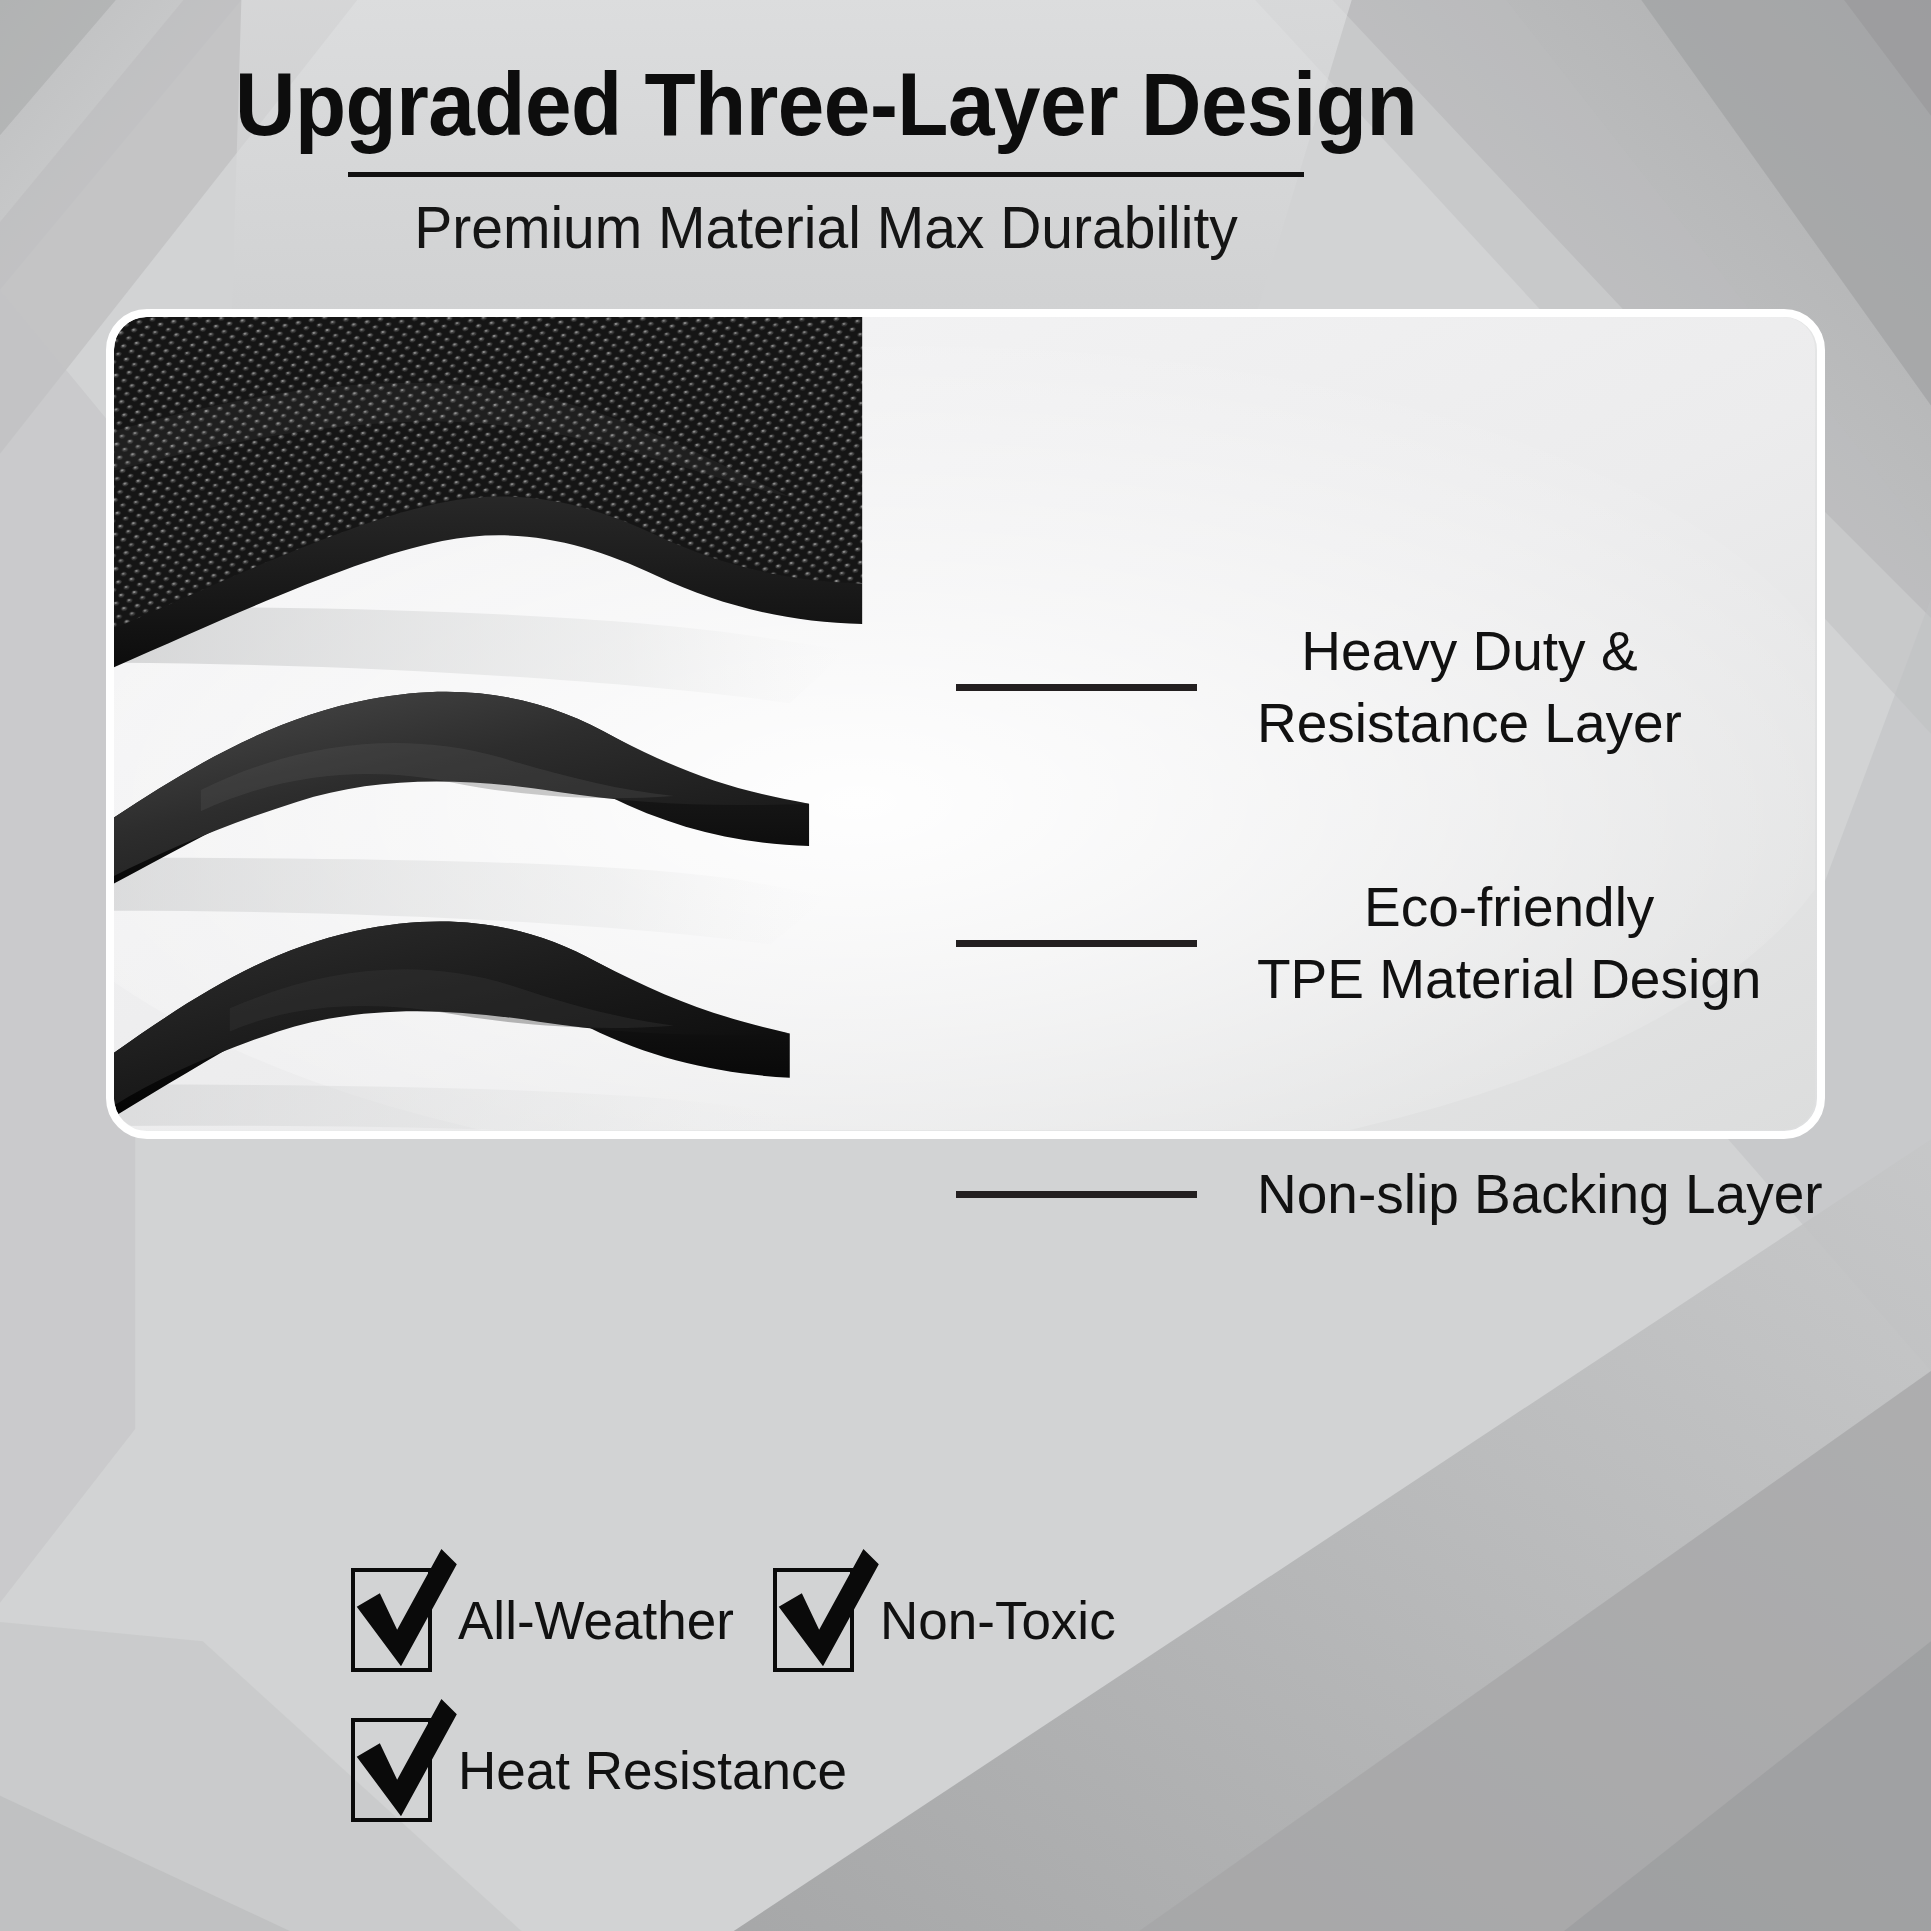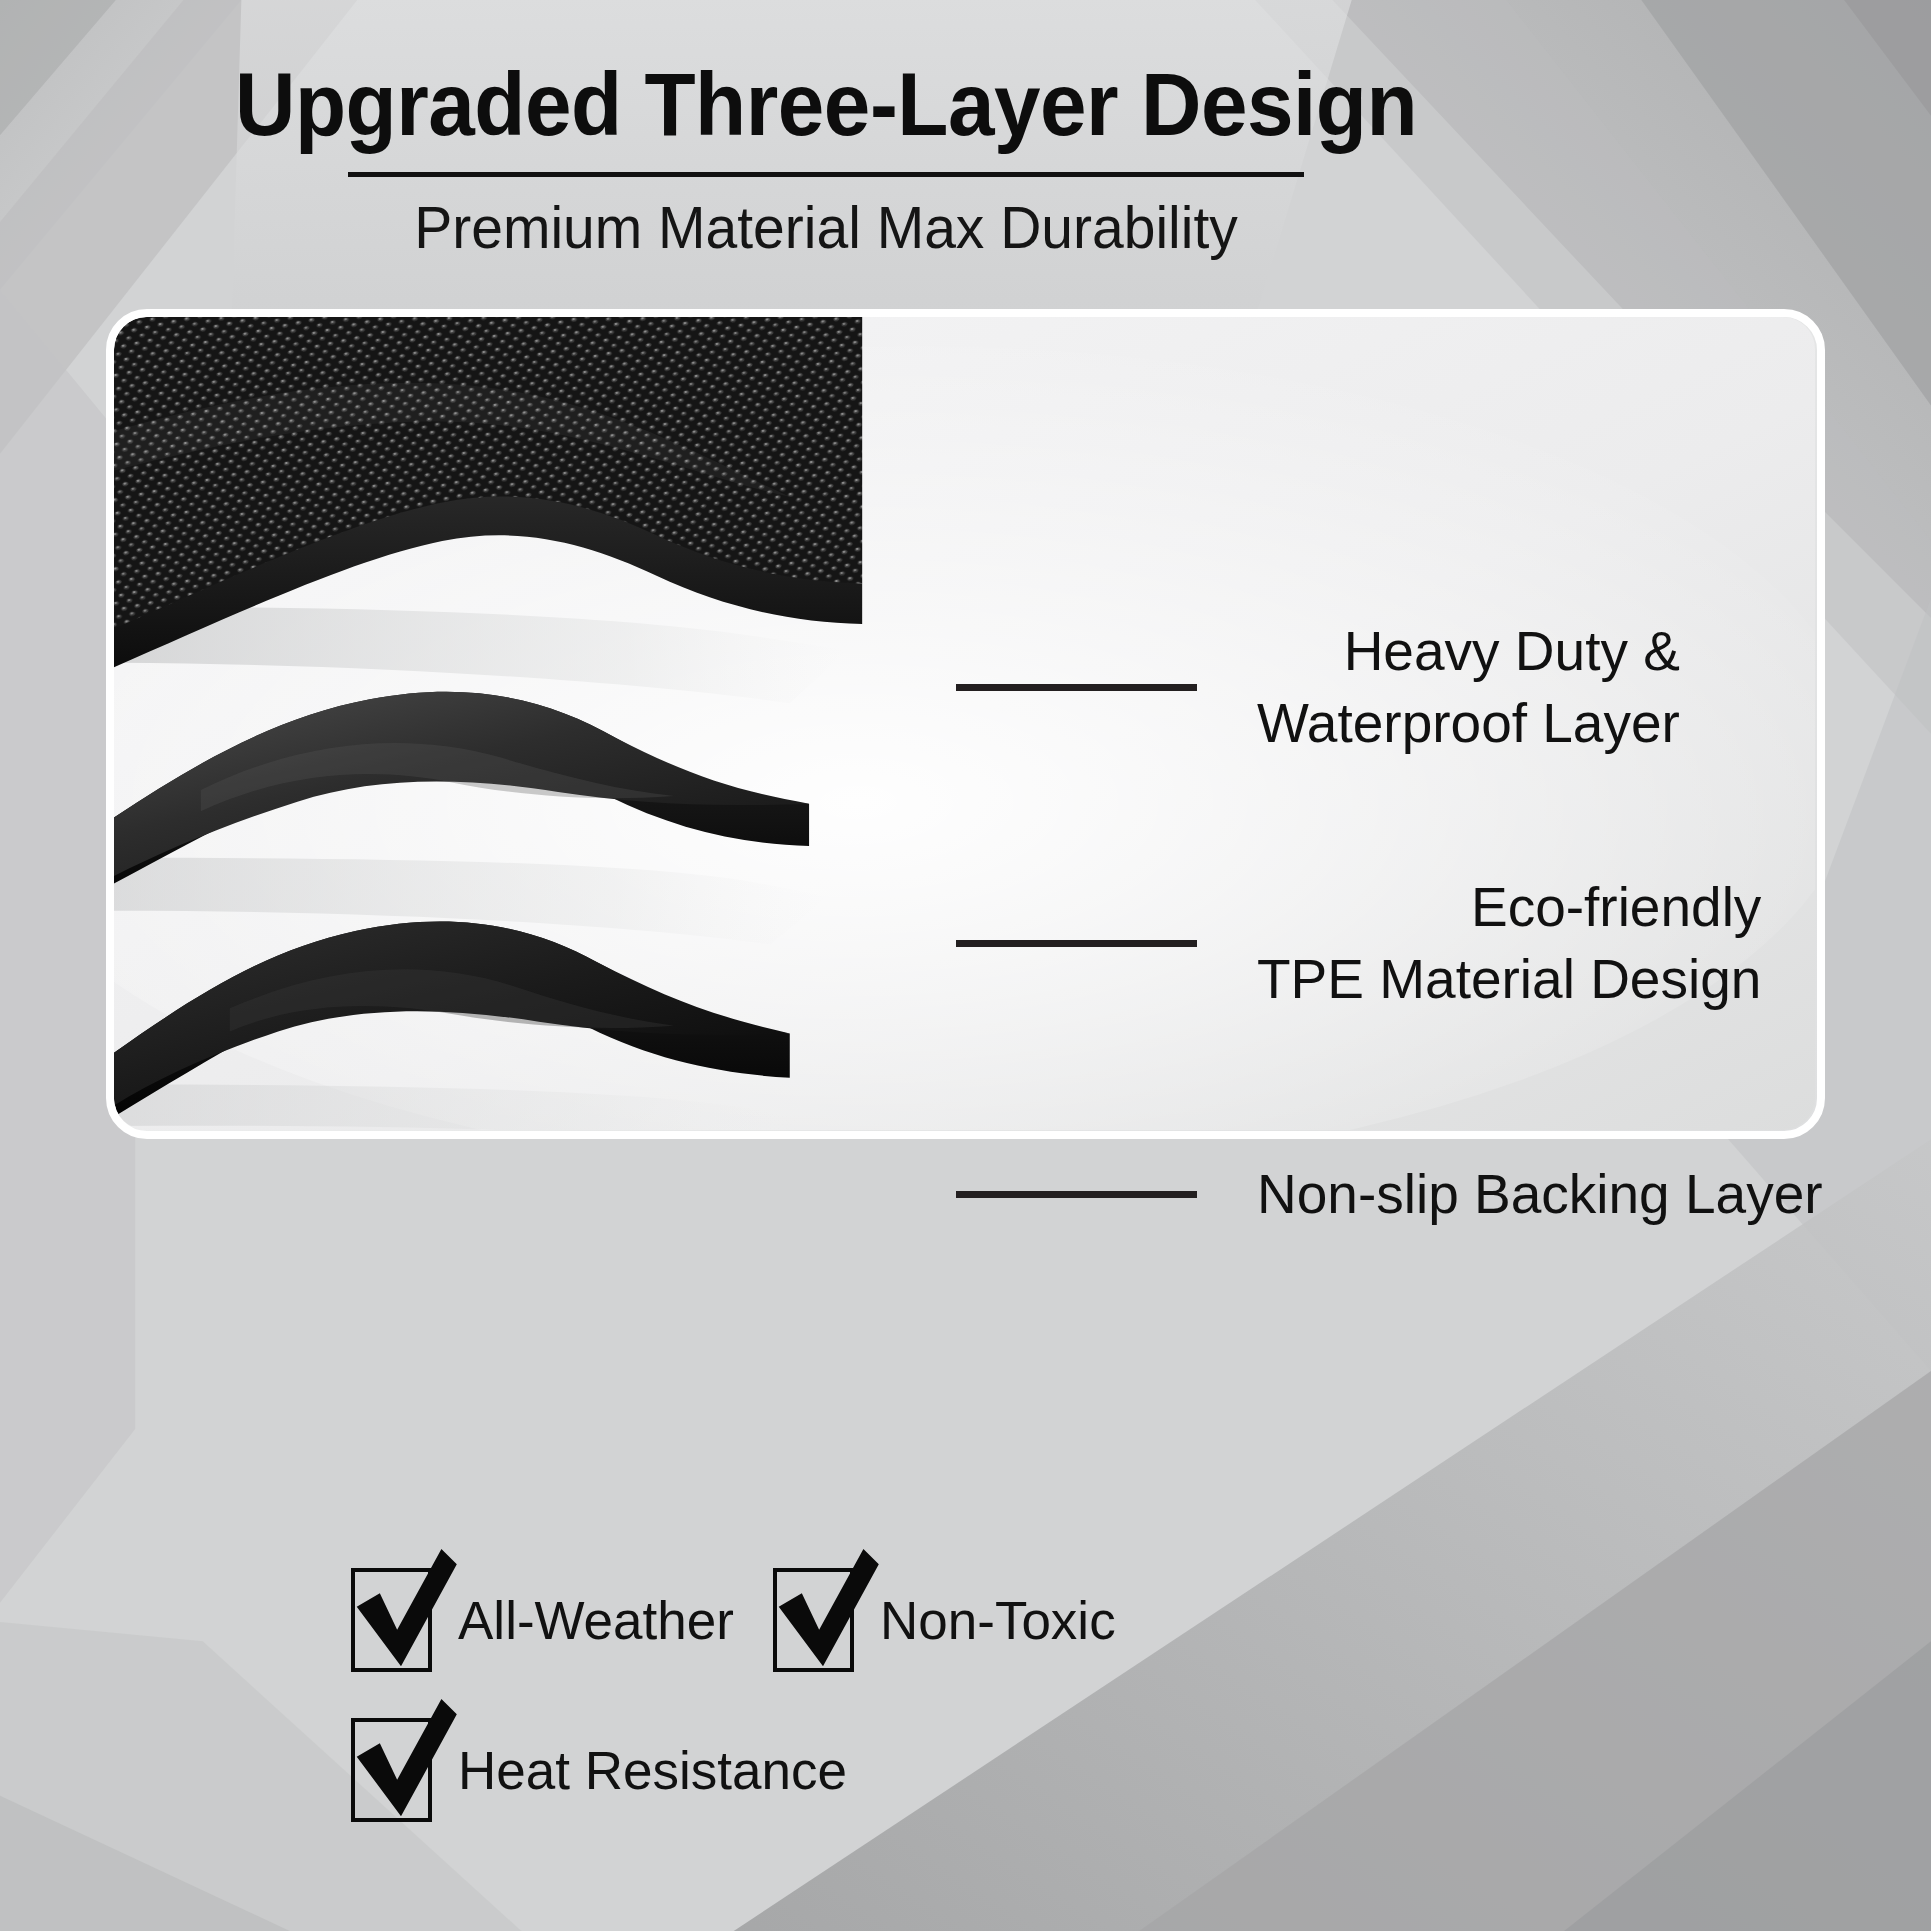--- a/index.html
+++ b/index.html
@@ -135,21 +135,21 @@
   }
   .callout-text {
     margin-left: 60px;
     font-family: "Liberation Sans Narrow", "Liberation Sans", sans-serif;
     font-size: 55px;
     line-height: 1.30;
     color: #111;
     white-space: nowrap;
     text-align: center;
   }
-  .callout-text .ln { display: block; text-align: right; }
+  .callout-text .ln { display: block; }
 
   #callout-1 { left: 956px; top: 616px; }
   #callout-2 { left: 956px; top: 872px; }
   #callout-3 { left: 956px; top: 1159px; }
   #callout-3 .callout-text { }
 
   
   .features {
     position: absolute;
     left: 0;
@@ -379,21 +379,21 @@
   <div class="watermark">
     <div class="wm-main">AUSGO</div>
     <div class="wm-rule"></div>
     <div class="wm-sub">4WD&amp;ACCESSORIES</div>
   </div>
 
   <div class="callout" id="callout-1">
     <div class="callout-dash"></div>
     <div class="callout-text">
       <span class="ln">Heavy Duty &amp;</span>
-      <span class="ln">Waterproof Layer</span>
+      <span class="ln">Resistance Layer</span>
     </div>
   </div>
 
   <div class="callout" id="callout-2">
     <div class="callout-dash"></div>
     <div class="callout-text">
       <span class="ln">Eco-friendly</span>
       <span class="ln">TPE Material Design</span>
     </div>
   </div>

